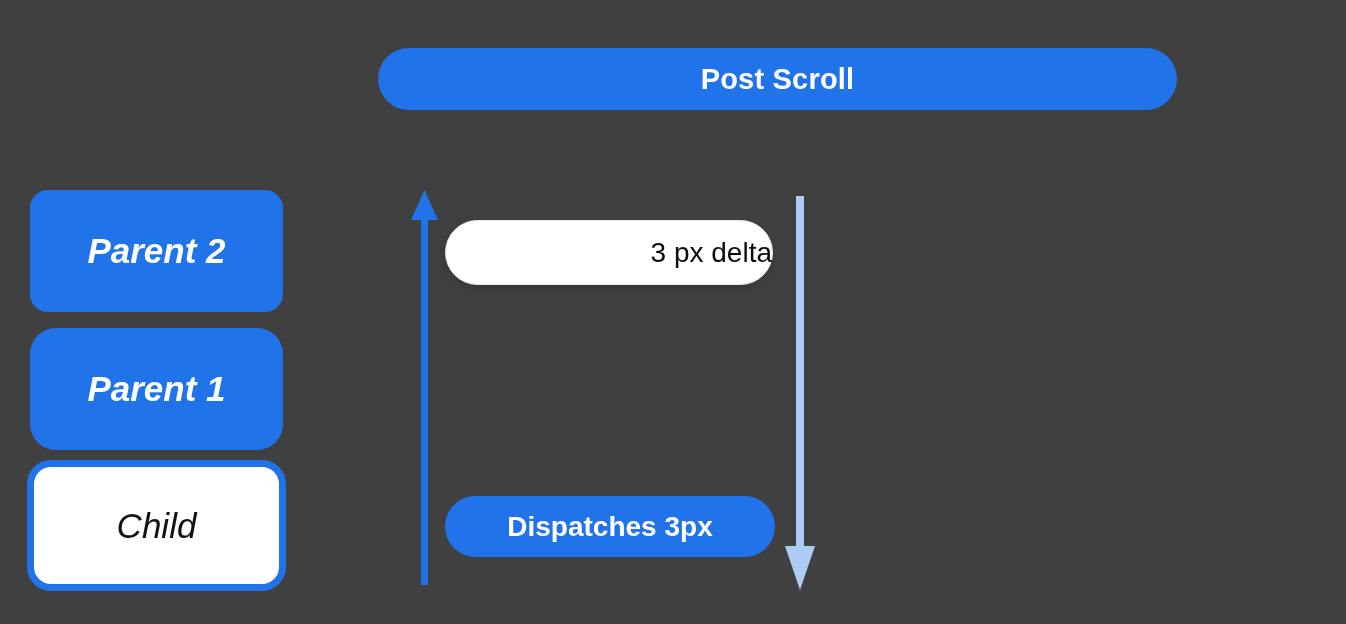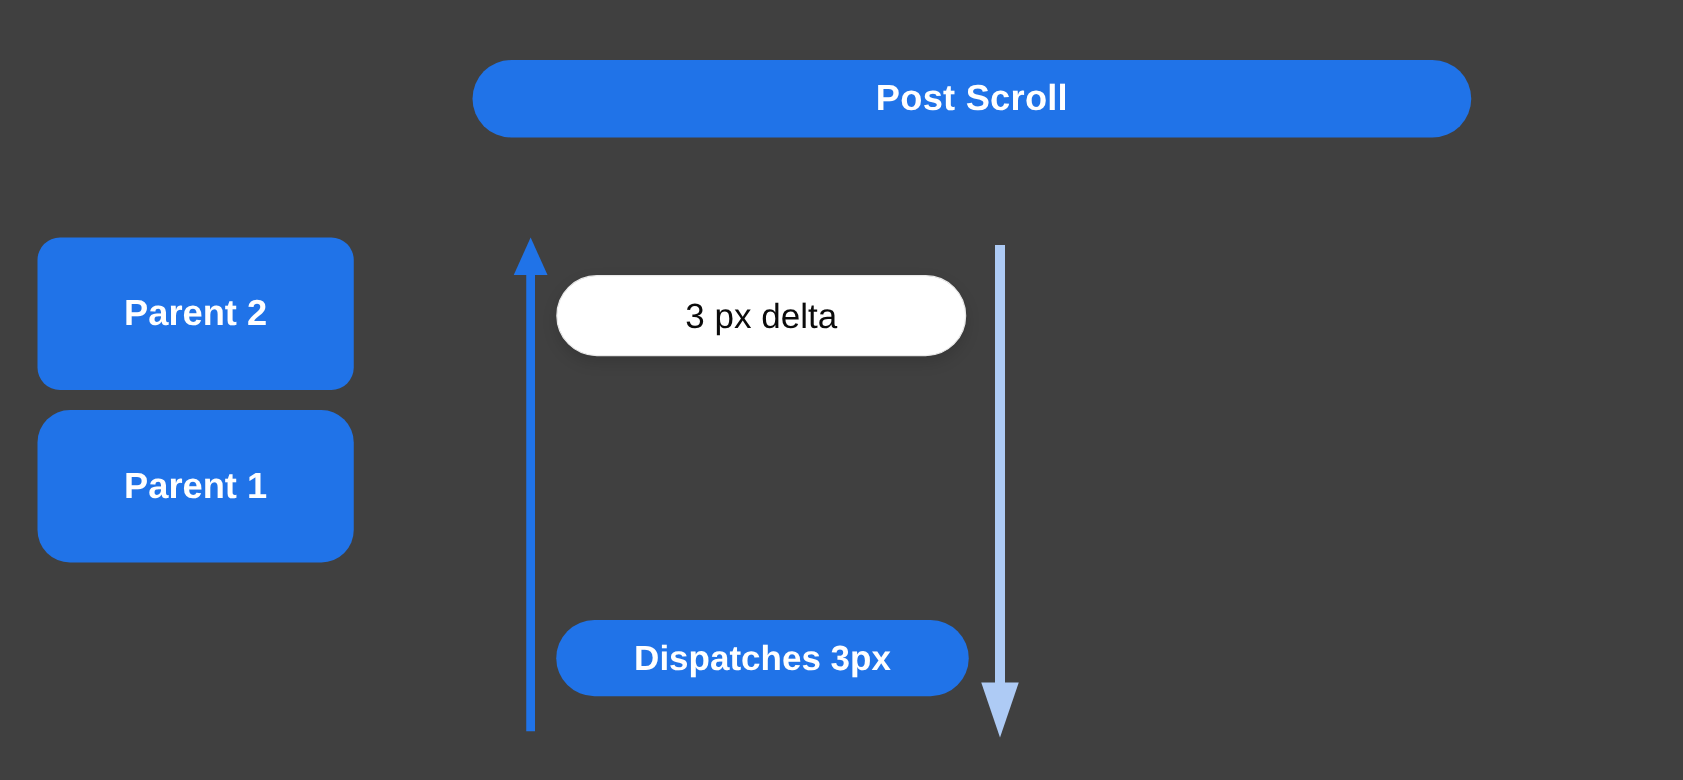--- a/index.html
+++ b/index.html
@@ -35,22 +35,23 @@
   
   .node {
     left: 30px;
     width: 253px; height: 122px;
     background: #2073E8;
     border-radius: 18px;
     display: flex; align-items: center; justify-content: center;
   }
   .node .label {
     color: #ffffff;
-    font-size: 29px;
+    font-size: 35px;
     font-weight: 700;
+    font-style: italic;
   }
   .node.parent-2 { top: 190px; }
   .node.parent-1 { top: 328px; border-radius: 26px; }
   .node.child {
     left: 27px; top: 460px;
     width: 259px; height: 131px;
     background: #ffffff;
     border: 7px solid #2073E8;
     border-radius: 24px;
   }
@@ -65,21 +66,21 @@
   .down-arrow-wrap { left: 782px; top: 196px; width: 36px; height: 396px; }
 
   
   .delta-pill {
     left: 445px; top: 220px;
     width: 328px; height: 65px;
     background: #ffffff;
     border: 1px solid #e9e9e9;
     border-radius: 33px;
     box-shadow: 0 5px 12px rgba(0,0,0,0.14);
-    display: flex; align-items: center; justify-content: center;
+    display: flex; align-items: center; justify-content: flex-end;
   }
   .delta-pill .label {
     color: #0b0b0b;
     font-size: 28px;
     font-weight: 500;
   }
   .dispatch-pill {
     left: 445px; top: 496px;
     width: 330px; height: 61px;
     background: #2073E8;
@@ -100,20 +101,23 @@
   <div class="abs banner-pill">
     <span class="label">Post Scroll</span>
   </div>
 
   <div class="abs node parent-2">
     <span class="label">Parent 2</span>
   </div>
   <div class="abs node parent-1">
     <span class="label">Parent 1</span>
   </div>
+  <div class="abs node child">
+    <span class="label">Child</span>
+  </div>
 
   <div class="abs up-arrow-wrap">
     <svg class="arrow-svg" width="35" height="400" viewBox="0 0 35 400" xmlns="http://www.w3.org/2000/svg">
       <rect x="14" y="24" width="7" height="373" fill="#2073E8"></rect>
       <polygon points="17.5,2 4,32 31,32" fill="#2073E8"></polygon>
     </svg>
   </div>
 
   <div class="abs down-arrow-wrap">
     <svg class="arrow-svg" width="36" height="396" viewBox="0 0 36 396" xmlns="http://www.w3.org/2000/svg">

